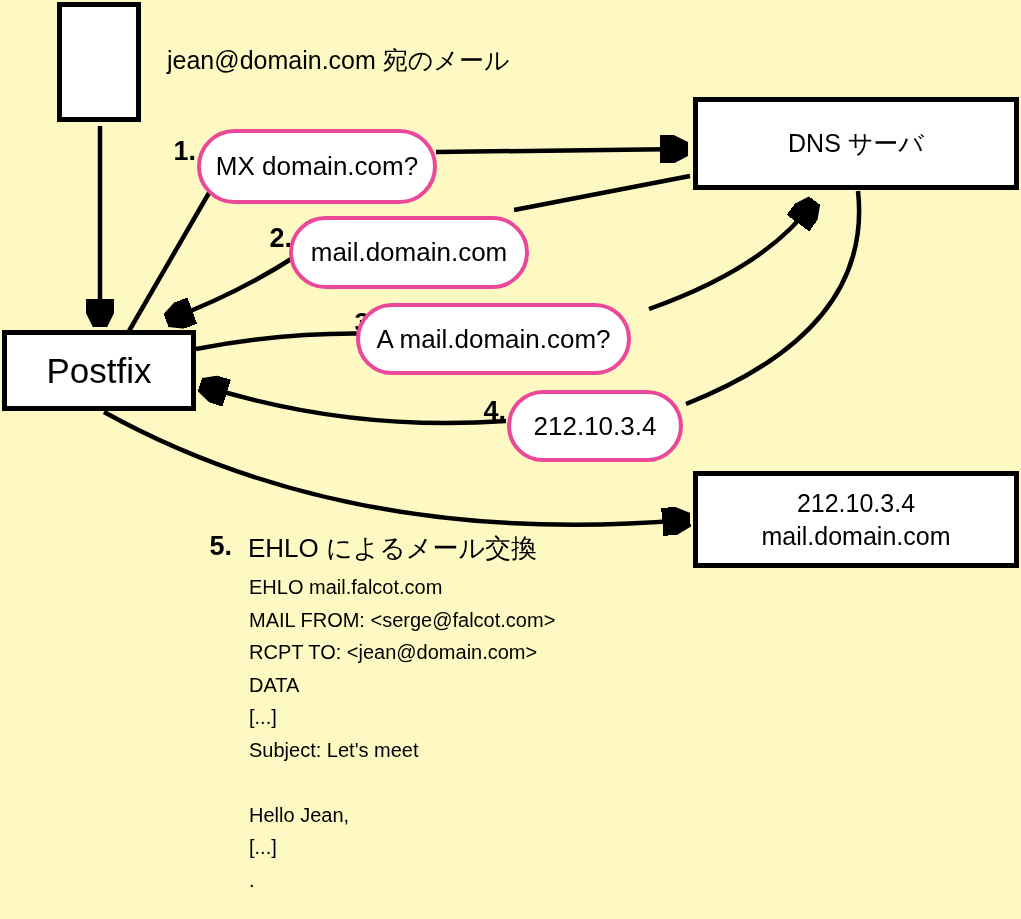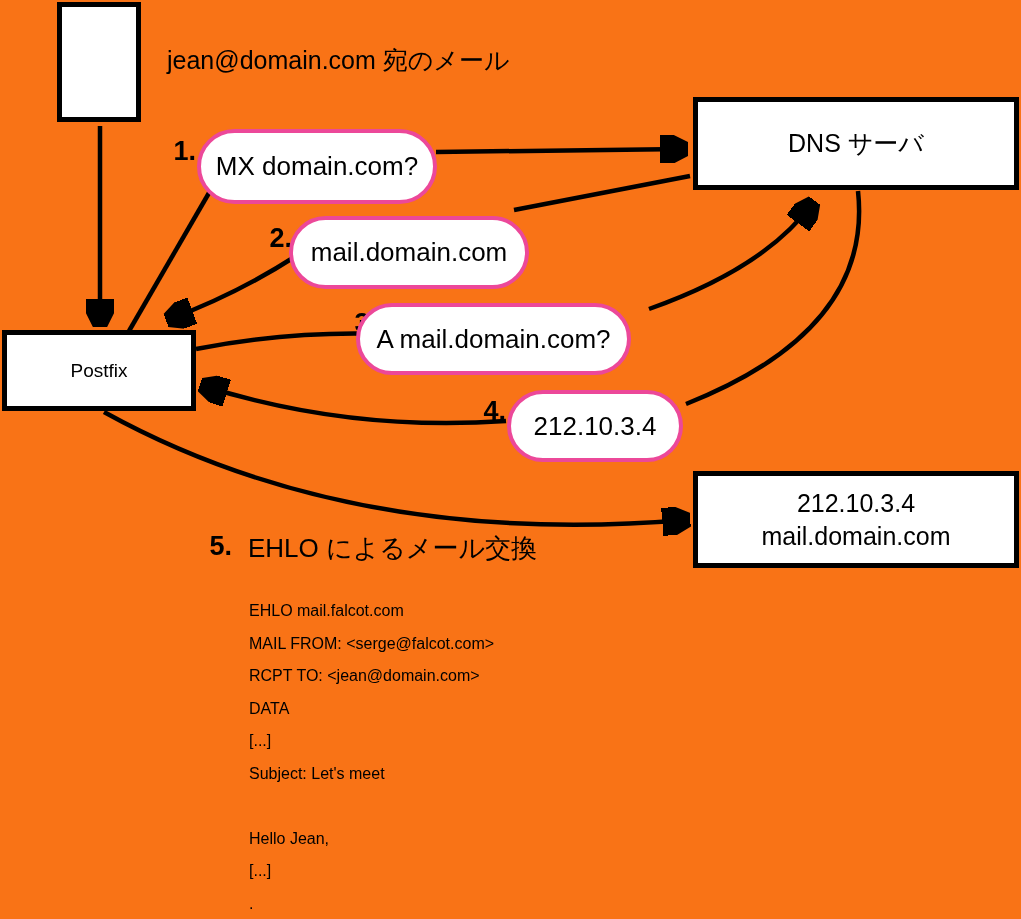--- a/index.html
+++ b/index.html
@@ -1,20 +1,20 @@
 <!DOCTYPE html>
 <html><head>
 <meta charset="utf-8">
 <style>
   html, body { margin: 0; padding: 0; background: #ffffff; }
   .stage {
     position: relative;
     width: 1021px;
     height: 919px;
-    background: #f97316;
+    background: #fef9c3;
     overflow: hidden;
     font-family: "Liberation Sans", "DejaVu Sans", sans-serif;
     color: #000000;
   }
   .arrows {
     position: absolute;
     left: 0; top: 0;
     width: 1021px; height: 919px;
   }
   .arrows path {
@@ -27,21 +27,21 @@
     position: absolute;
     background: #ffffff;
     border: 5px solid #000000;
     box-sizing: border-box;
     display: flex;
     align-items: center;
     justify-content: center;
     text-align: center;
   }
   .envelope { left: 57px; top: 2px; width: 84px; height: 120px; }
-  .postfix  { left: 2px; top: 330px; width: 194px; height: 81px; font-size: 19px; }
+  .postfix  { left: 2px; top: 330px; width: 194px; height: 81px; font-size: 35px; }
   .dns      { left: 693px; top: 97px; width: 326px; height: 93px; font-size: 25px; }
   .mailserver {
     left: 693px; top: 471px; width: 326px; height: 97px;
     font-size: 25px; line-height: 33px; flex-direction: column;
   }
   .pill {
     position: absolute;
     background: #ffffff;
     border: 4px solid #ec4899;
     border-radius: 40px;
@@ -71,22 +71,22 @@
   .num5 { left: 192px; top: 531px; }
   .freelabel {
     position: absolute;
     font-size: 25px;
     white-space: nowrap;
   }
   .mail-title { left: 167px; top: 44px; }
   .step5-label { left: 248px; top: 531px; font-size: 26px; }
   .smtp {
     position: absolute;
-    left: 249px; top: 595px;
-    font-size: 16px;
+    left: 249px; top: 571px;
+    font-size: 20px;
     line-height: 32.5px;
     white-space: pre-line;
   }
 </style>
 </head>
 <body>
 
 <div class="stage">
 
   <svg class="arrows" viewBox="0 0 1021 919" xmlns="http://www.w3.org/2000/svg">

